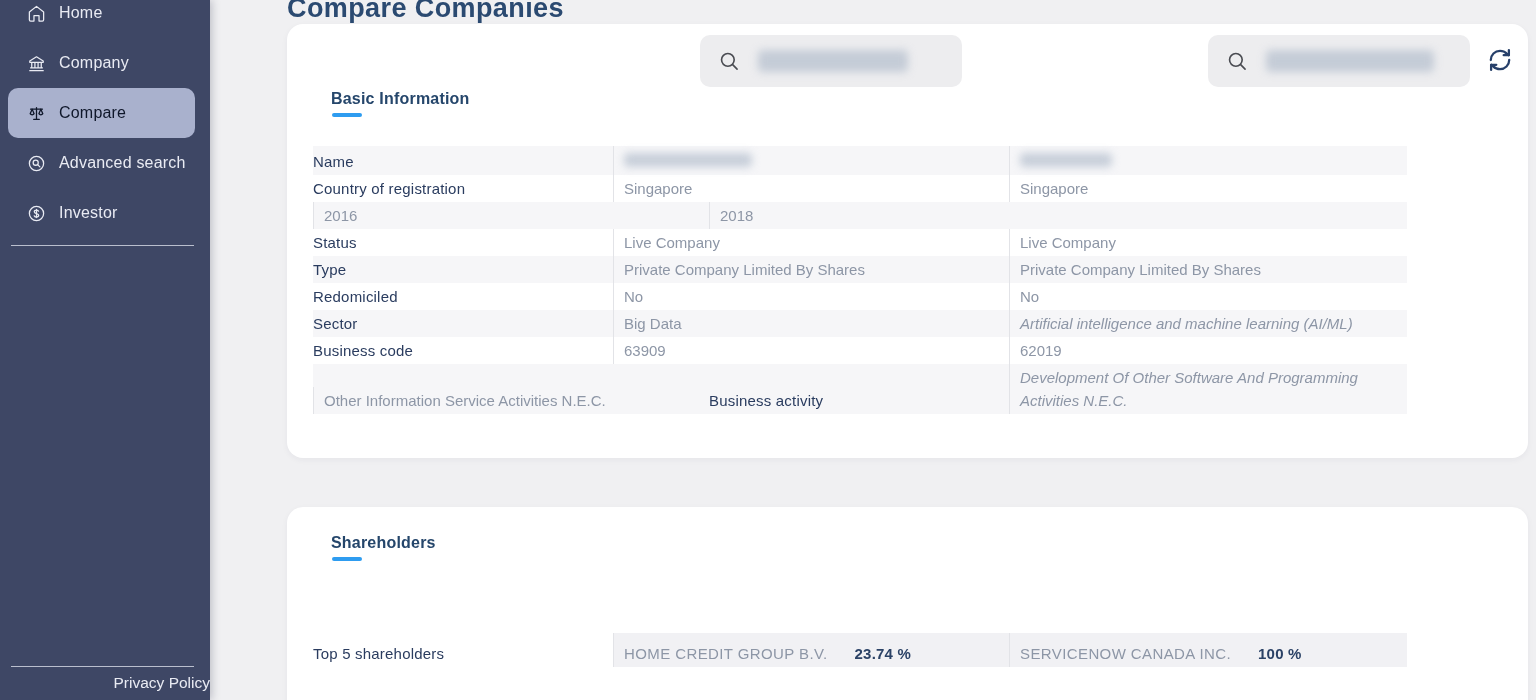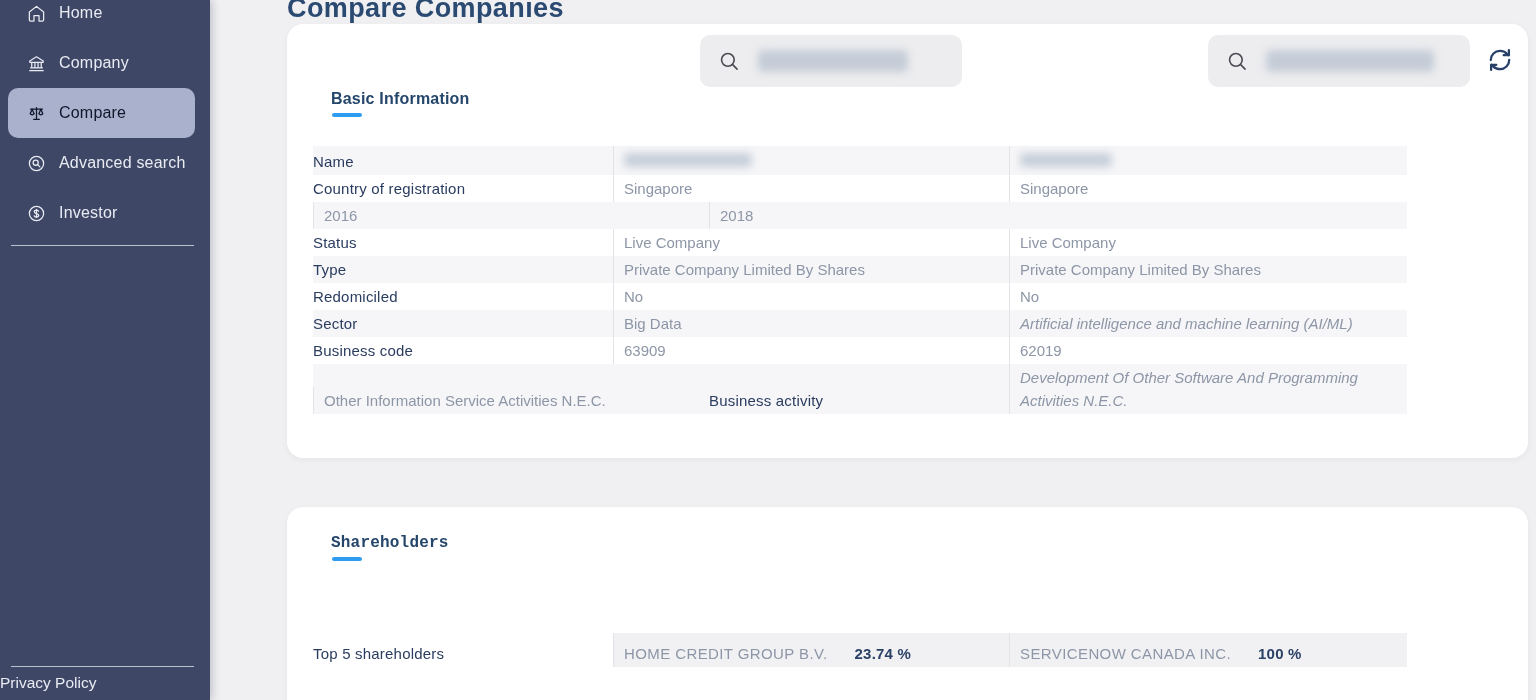--- a/index.html
+++ b/index.html
@@ -25,21 +25,21 @@
     border-radius:10px;cursor:pointer;
     font-size:16px;letter-spacing:.2px;color:#e9ebf3;
   }
   .nav-item .icon{display:flex;align-items:center;justify-content:center;width:20px;height:20px;}
   .nav-item svg{width:19px;height:19px;stroke:currentColor;fill:none;stroke-width:1.6;stroke-linecap:round;stroke-linejoin:round;}
   .nav-item.active{background:#a9b1cd;color:#0f172a;font-weight:500;}
   .nav-divider{border-top:1.5px solid rgba(228,231,241,.75);margin:7px 16px 0 11px;}
   .sidebar-footer{position:absolute;left:0;right:0;bottom:0;}
   .footer-divider{border-top:1.5px solid rgba(228,231,241,.75);margin:0 16px 0 11px;}
   .privacy-link{
-    display:block;text-align:left;color:#e9ebf3;font-size:15.5px;
+    display:block;text-align:right;color:#e9ebf3;font-size:15.5px;
     padding:7px 0 8px 0;cursor:pointer;text-decoration:none;
   }
 
   
   .main{flex:1;padding:0 16px 0 77px;}
   .page-title{
     margin:-7px 0 0 0;font-size:27px;line-height:31px;font-weight:700;
     color:#2b4a71;letter-spacing:.4px;
   }
   .card{
@@ -47,21 +47,21 @@
     box-shadow:0 2px 6px rgba(30,40,70,.05);box-sizing:border-box;
   }
   .card-basic{height:434px;}
   .card-shareholders{margin-top:49px;height:240px;}
 
   .section-heading{
     position:absolute;left:44px;margin:0;
     font-size:16px;font-weight:600;color:#25466b;letter-spacing:.2px;
   }
   .card-basic .section-heading{top:66px;}
-  .card-shareholders .section-heading{top:27px;font-family:Liberation Mono, monospace;}
+  .card-shareholders .section-heading{top:27px;}
   .heading-underline{
     position:absolute;left:45px;width:30px;height:4px;border-radius:2px;
     background:#2e9cf0;
   }
   .card-basic .heading-underline{top:89px;}
   .card-shareholders .heading-underline{top:50px;}
 
   
   .search-box{
     position:absolute;top:11px;width:262px;height:52px;

